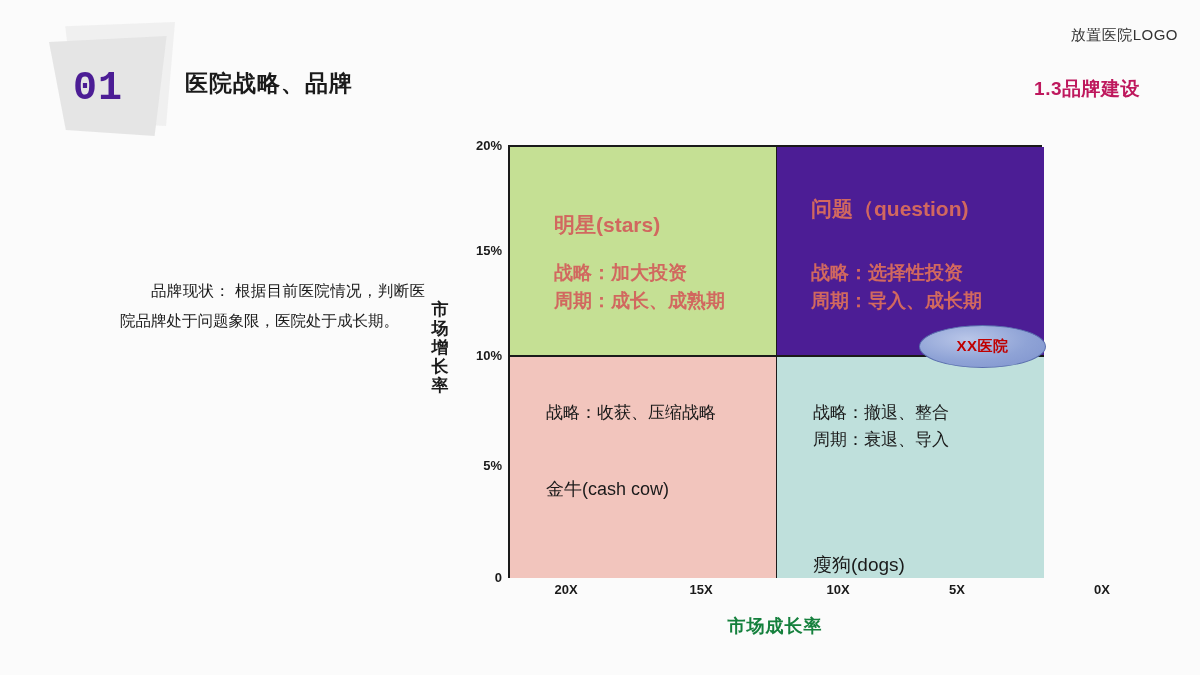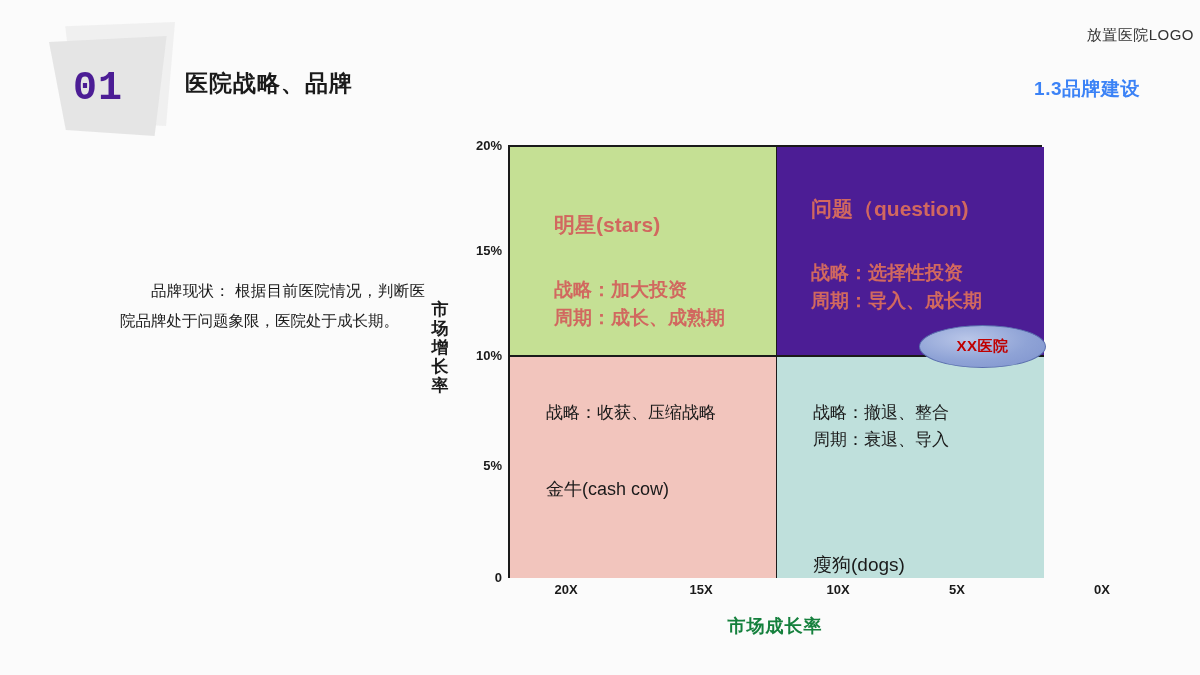--- a/index.html
+++ b/index.html
@@ -36,26 +36,26 @@
     font-family:Liberation Mono, monospace;
   }
 
   #section-title {
     position:absolute; left:185px; top:68px;
     font-size:23px; font-weight:bold; color:#1a1a1a;
     letter-spacing:1px;
   }
 
   #logo-placeholder {
-    position:absolute; right:6px; top:26px;
+    position:absolute; right:22px; top:26px;
     font-size:15px; color:#333; letter-spacing:.5px;
   }
   #slide-subtitle {
     position:absolute; right:60px; top:76px;
-    font-size:19px; font-weight:bold; color:#3b82f6;
+    font-size:19px; font-weight:bold; color:#be185d;
     letter-spacing:.5px;
   }
 
   
   #narrative {
     position:absolute; left:120px; top:276px; width:305px;
     font-size:15.5px; line-height:30px; color:#1a1a1a;
     text-align:justify; text-indent:2em;
   }
 
@@ -79,21 +79,21 @@
   .q-inner { position:absolute; left:0; top:0; width:100%; height:100%; }
 
   .hl-title { position:absolute; font-size:21px; font-weight:bold; color:#d1685f; }
   .hl-line  { position:absolute; font-size:19px; font-weight:bold; color:#d1685f; line-height:28px; }
 
   .plain-line { position:absolute; font-size:17px; color:#1a1a1a; line-height:27px; }
   .plain-title{ position:absolute; font-size:18px; color:#1a1a1a; }
 
   
   .q-stars .hl-title { left:44px; top:48px;margin-top:16px; }
-  .q-stars .hl-line  { left:44px; top:112px; width:215px;margin-top:17px; }
+  .q-stars .hl-line  { left:44px; top:112px; width:215px; }
 
   
   .q-question .hl-title { left:34px; top:48px; }
   .q-question .hl-line  { left:34px; top:112px; width:225px; }
 
   
   .q-cashcow .plain-line  { left:36px; top:42px; width:225px; }
   .q-cashcow .plain-title { left:36px; top:120px; }
 
   

